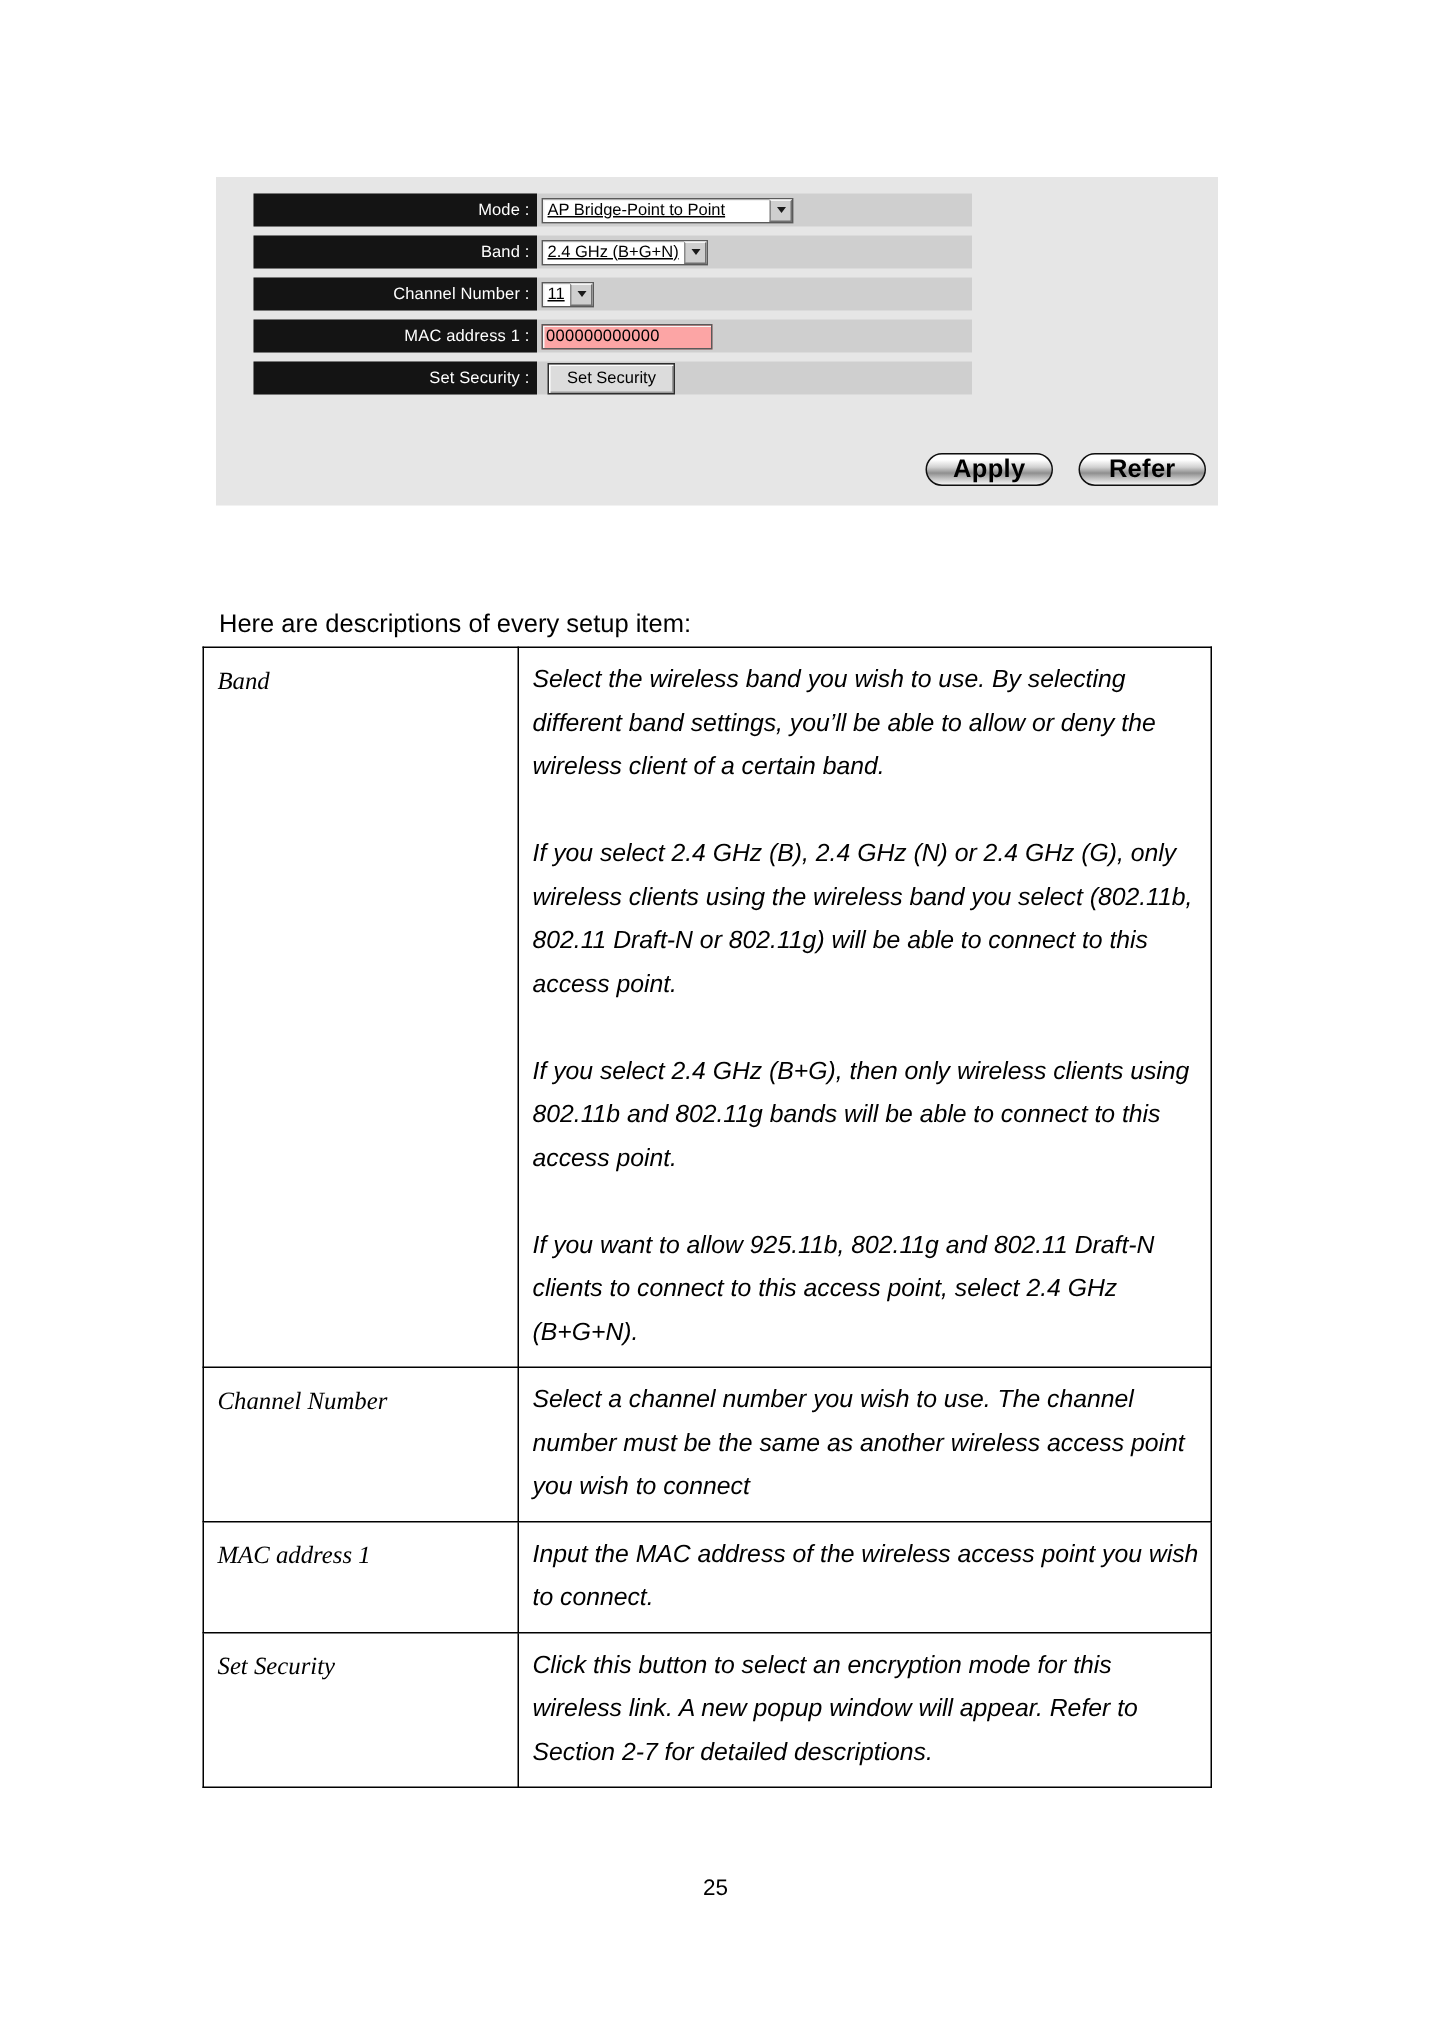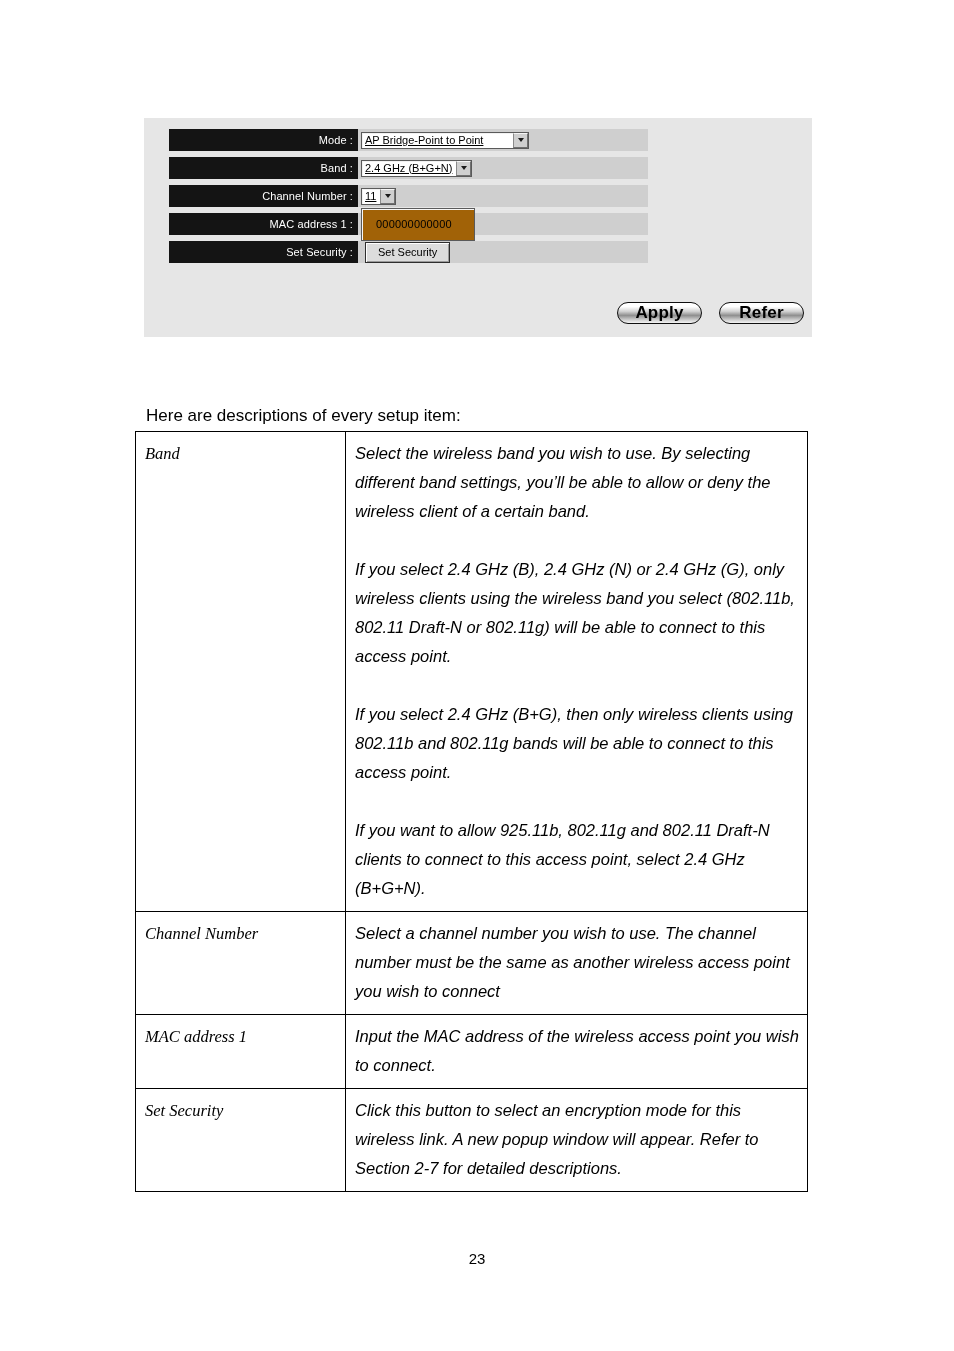--- a/index.html
+++ b/index.html
@@ -100,29 +100,29 @@
   }
   .arrow-btn .caret {
     width: 0; height: 0;
     border-left: 3.5px solid transparent;
     border-right: 3.5px solid transparent;
     border-top: 4px solid #1a1a1a;
   }
 
   
   .text-input {
-    background: #a16207;
+    background: #fca5a5;
     border: 1px solid #5a5a5a;
-    height: 33px;
+    height: 17px;
     width: 114px;
     box-sizing: border-box;
     font-size: 11px;
     line-height: 15px;
     color: #000;
-    padding-left: 14px;
+    padding-left: 2px;
     letter-spacing: 0.2px;
     font-family: "Liberation Sans", sans-serif;
     box-shadow: inset 1px 1px 0 #f7f7f7;
     display: flex;
     align-items: center;
     overflow: hidden;
   }
 
   
   .push-btn {
@@ -299,13 +299,13 @@
       </tr>
       <tr>
         <td class="col-term">Set Security</td>
         <td class="col-desc">
           <p>Click this button to select an encryption mode for this wireless link. A new popup window will appear. Refer to Section 2-7 for detailed descriptions.</p>
         </td>
       </tr>
     </tbody>
 </table>
 
-<div class="page-number">23</div>
+<div class="page-number">25</div>
 
 </body></html>

